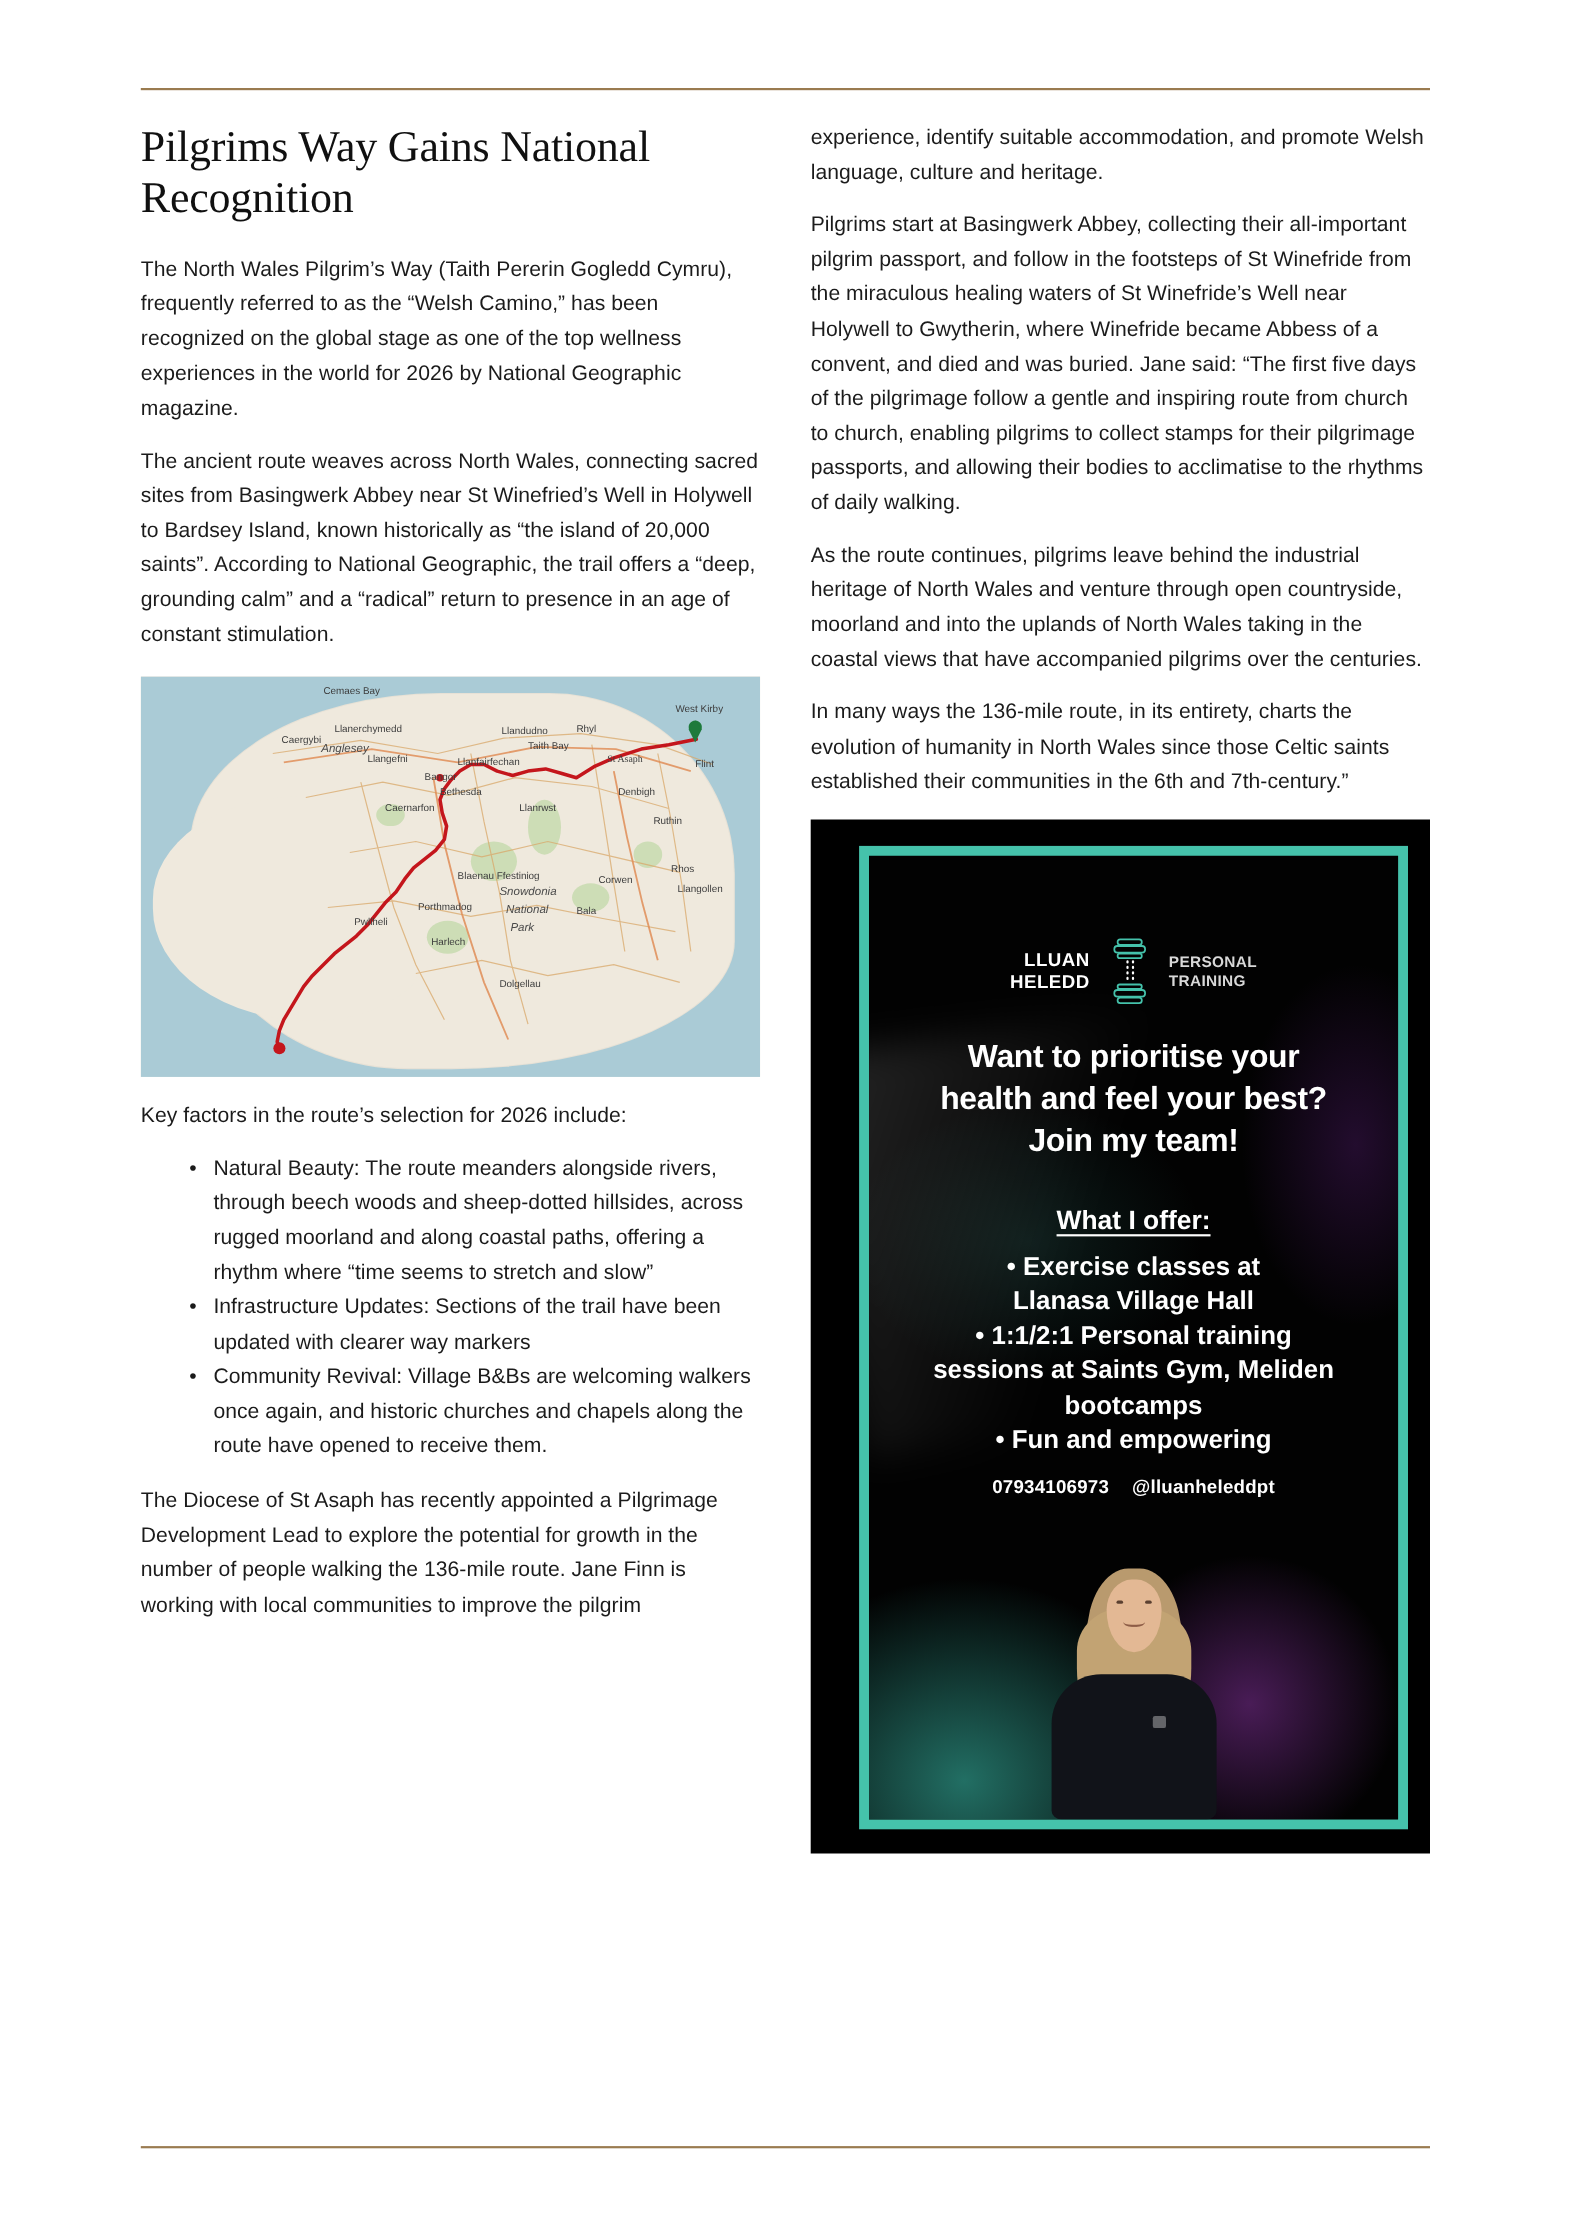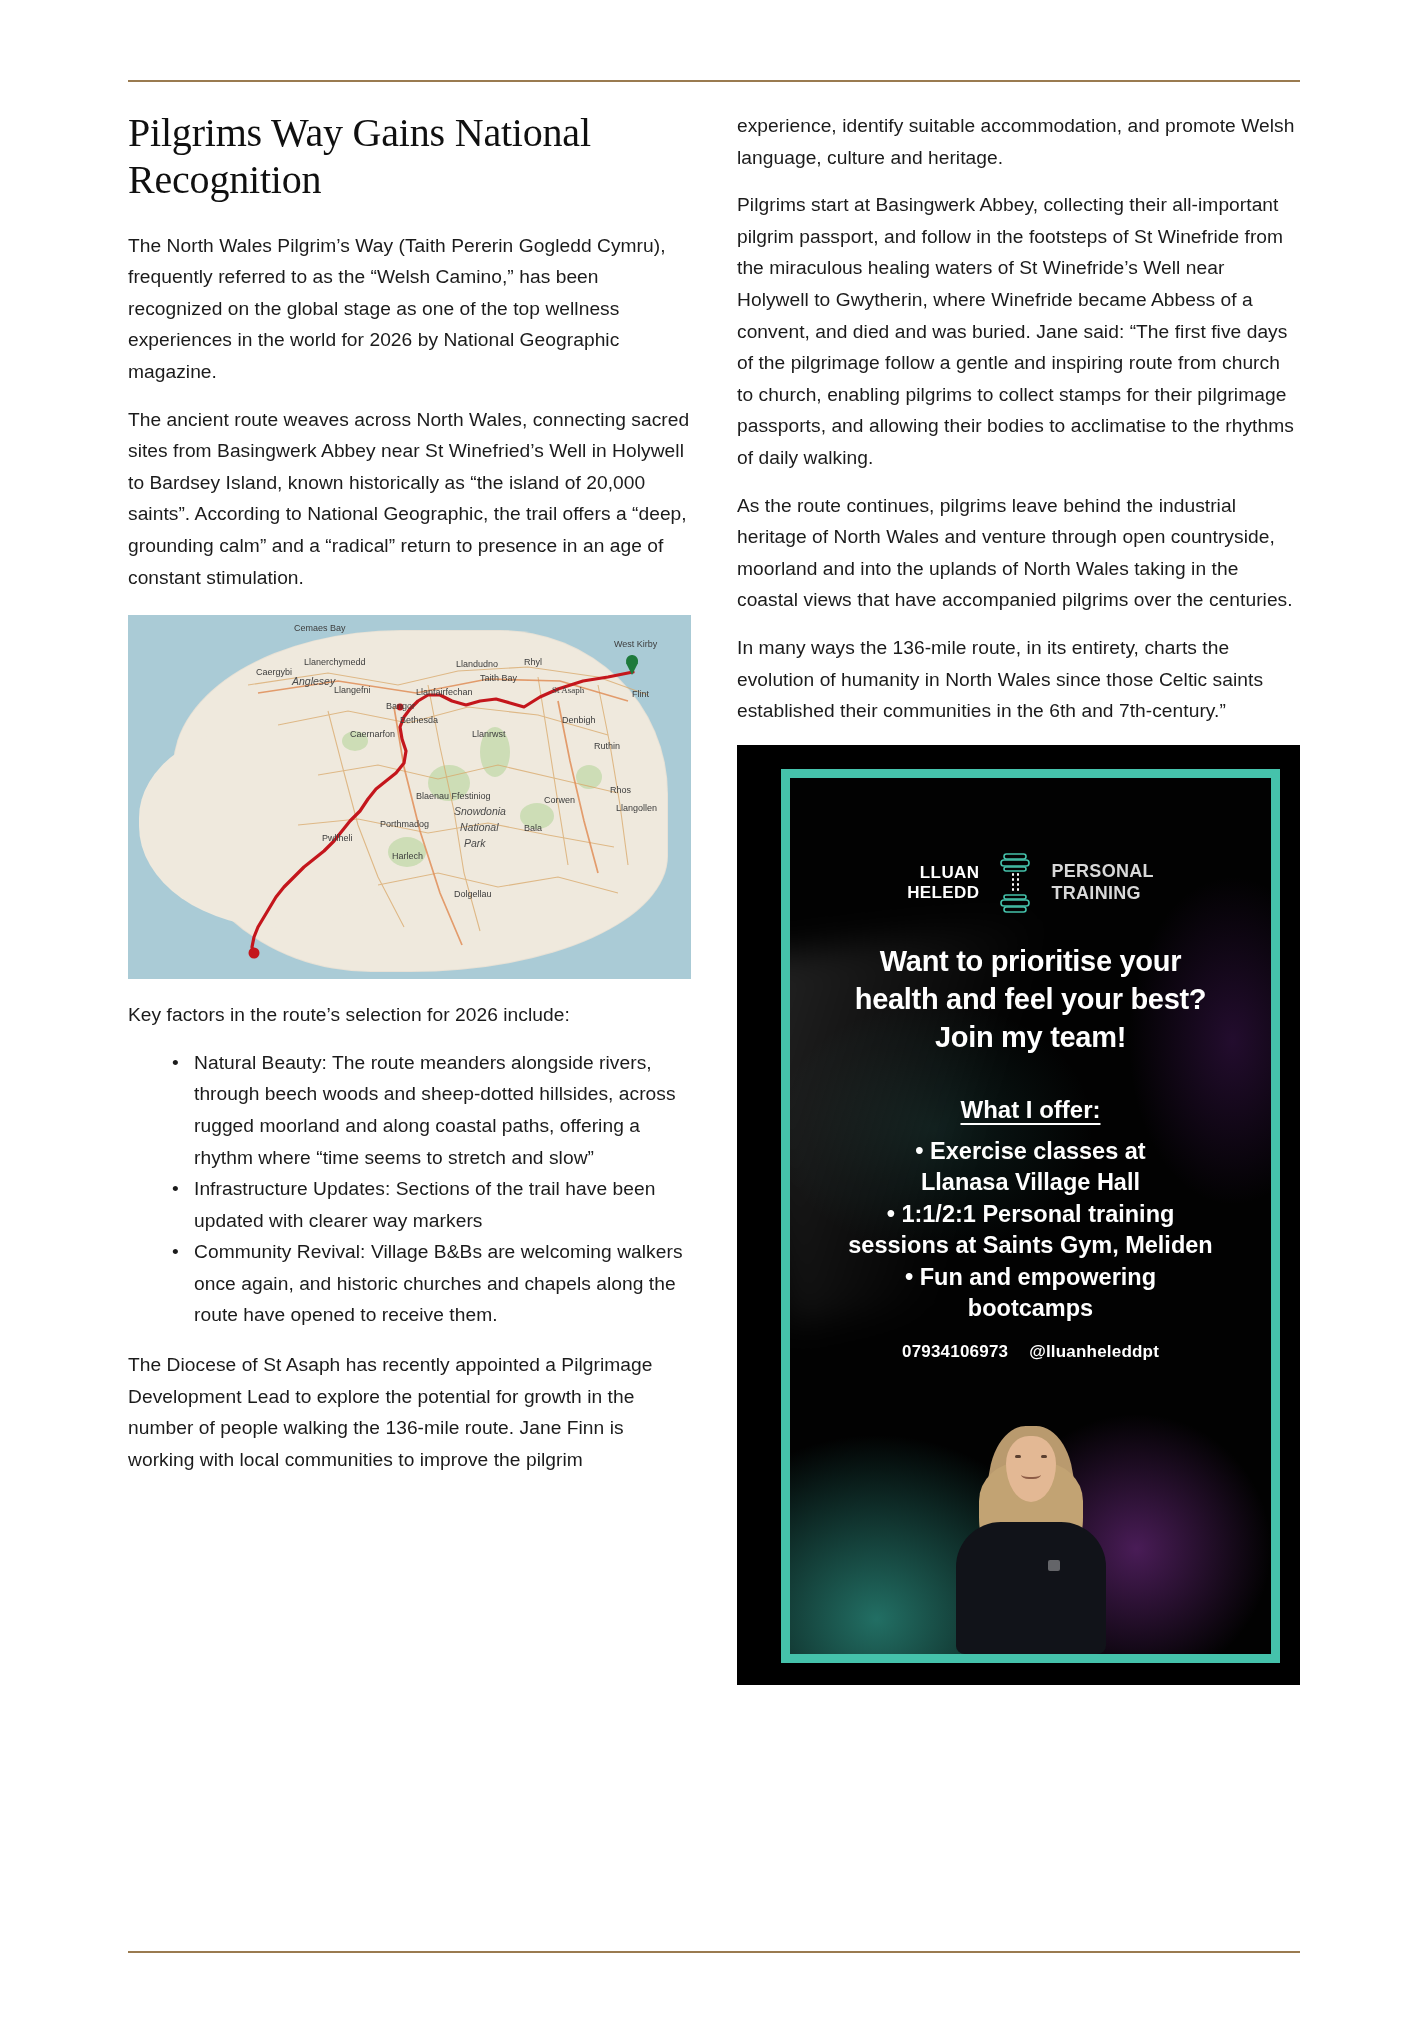--- a/index.html
+++ b/index.html
@@ -198,21 +198,21 @@
   }
   .logo-word {
     font-size: 17px;
     font-weight: bold;
     color: #ffffff;
     line-height: 1.15;
     text-align: right;
     letter-spacing: .4px;
   }
   .logo-sub {
-    font-size: 18px;
+    font-size: 14px;
     font-weight: bold;
     color: #d8d8d8;
     line-height: 1.2;
     text-align: left;
     letter-spacing: .3px;
   }
   .dumbbell { width: 44px; height: 62px; }
 
   .poster-head {
     position: absolute;
@@ -488,22 +488,22 @@
               <div>Join my team!</div>
             </div>
 
             <div class="poster-offer-title">What I offer:</div>
 
             <div class="poster-offers">
               <div>• Exercise classes at</div>
               <div>Llanasa Village Hall</div>
               <div>• 1:1/2:1 Personal training</div>
               <div>sessions at Saints Gym, Meliden</div>
+              <div>bootcamps</div>
               <div>• Fun and empowering</div>
-              <div>bootcamps</div>
             </div>
 
             <div class="poster-contact">
               <span>07934106973</span>
               <span>@lluanheleddpt</span>
             </div>
 
             <div class="trainer">
               <div class="tr-hair-back"></div>
               <div class="tr-hair"></div>

